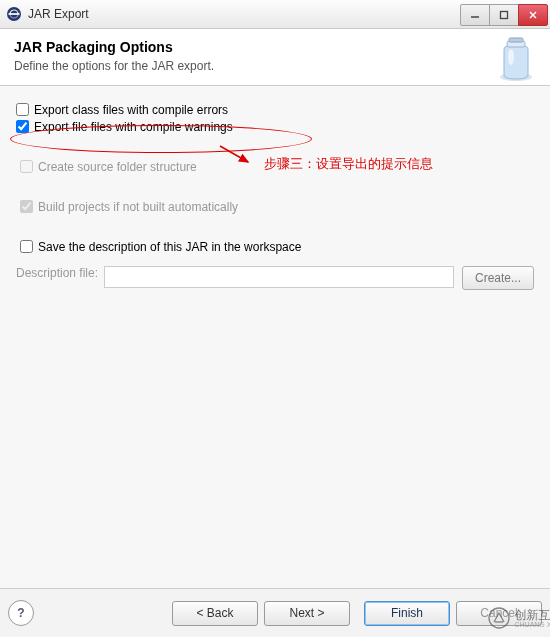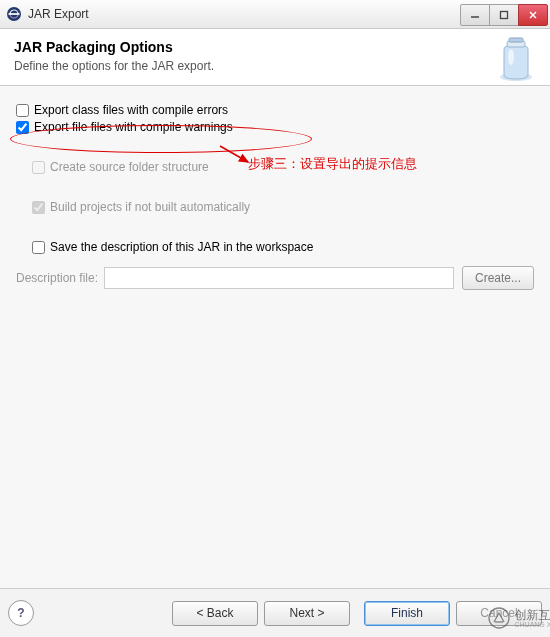--- a/index.html
+++ b/index.html
@@ -88,22 +88,22 @@
     padding: 14px 16px;
     background: #f7f7f7;
     height: 480px;
     position: relative;
   }
   .section-label {
     margin-bottom: 6px;
   }
   .checkbox-row {
     display: flex;
-    align-items: flex-end;
-    margin: 3px 16px;
+    align-items: flex-start;
+    margin: 3px 4px;
   }
   .checkbox-row.indent {
     margin-left: 0px;
   }
   .checkbox-row input[type="checkbox"] {
     margin: 0 5px 0 0;
     width: 13px;
     height: 13px;
   }
   .disabled-text { color: #999; }
@@ -116,38 +116,37 @@
     border: 1.5px solid #d00;
     border-radius: 50%;
     left: 10px;
     top: 39px;
     width: 300px;
     height: 26px;
     pointer-events: none;
   }
   .anno-text {
     position: absolute;
-    left: 248px;
+    left: 264px;
     top: 69px;
     color: #d00;
     font-size: 13px;
     white-space: nowrap;
     pointer-events: none;
     text-align: center;
   }
   .anno-arrow {
     position: absolute;
     left: 218px;
     top: 58px;
     pointer-events: none;
   }
 
   .desc-row {
     display: flex;
-    align-items: center;
     margin-top: 12px;
   }
   .desc-row label {
     color: #999;
     margin-right: 6px;
   }
   .desc-row input[type="text"] {
     flex: 1;
     height: 20px;
     border: 1px solid #ccc;

